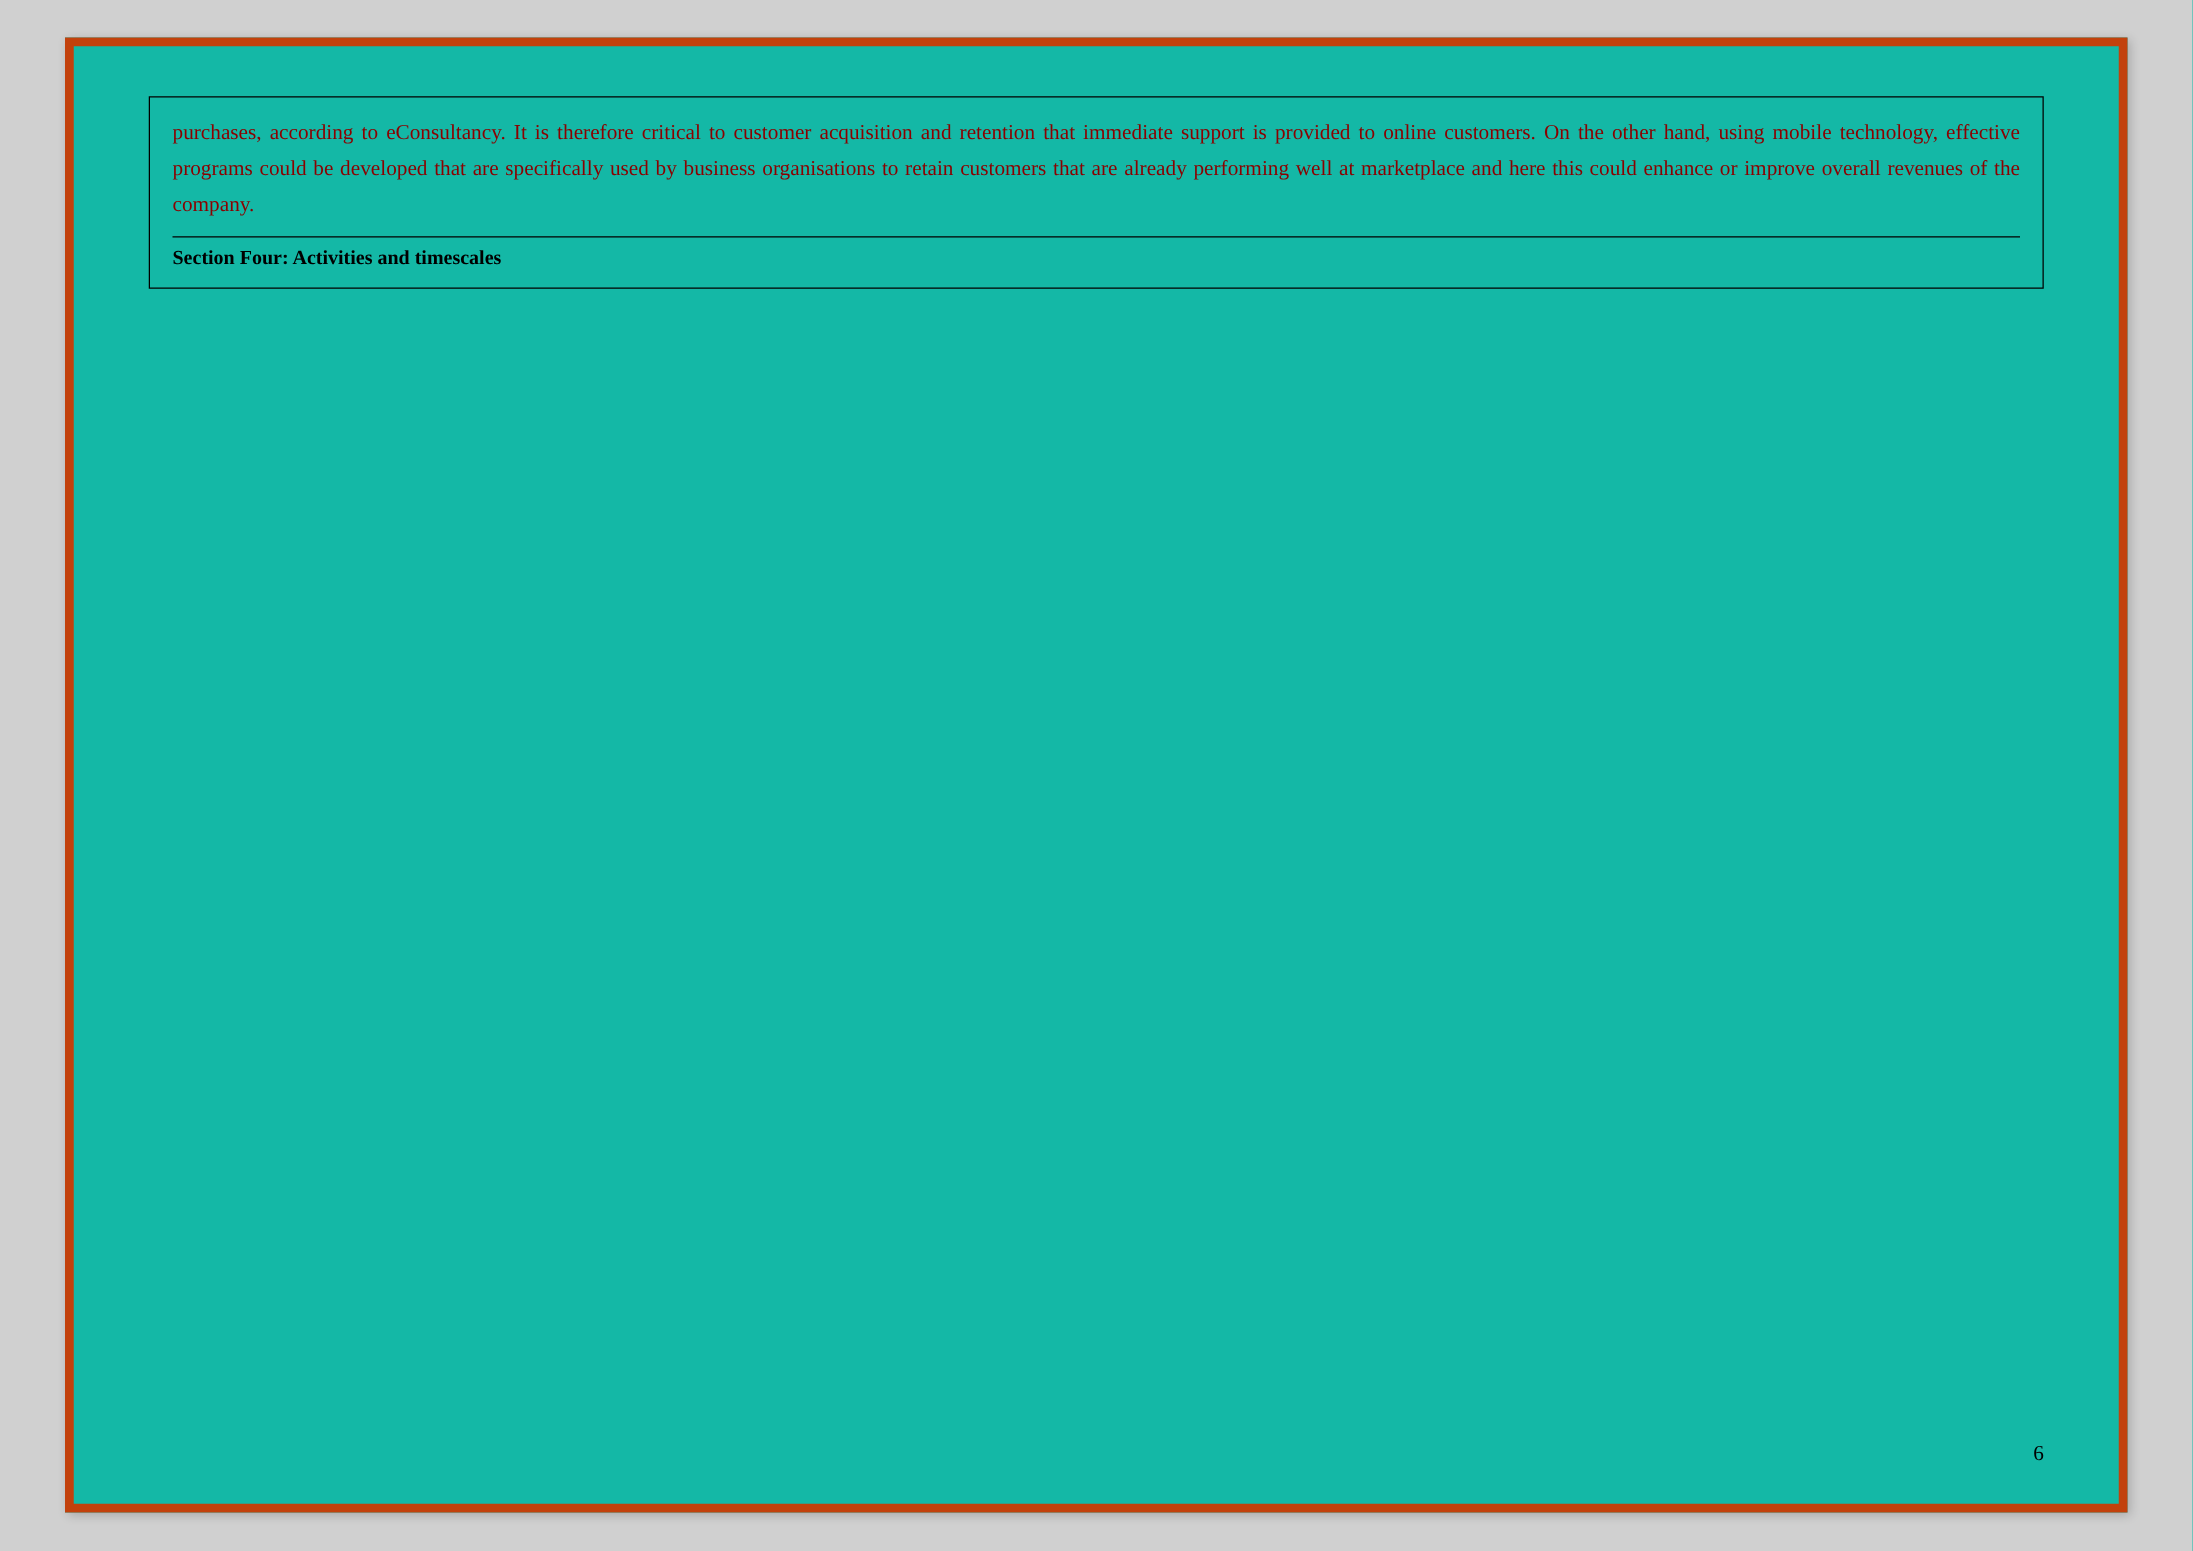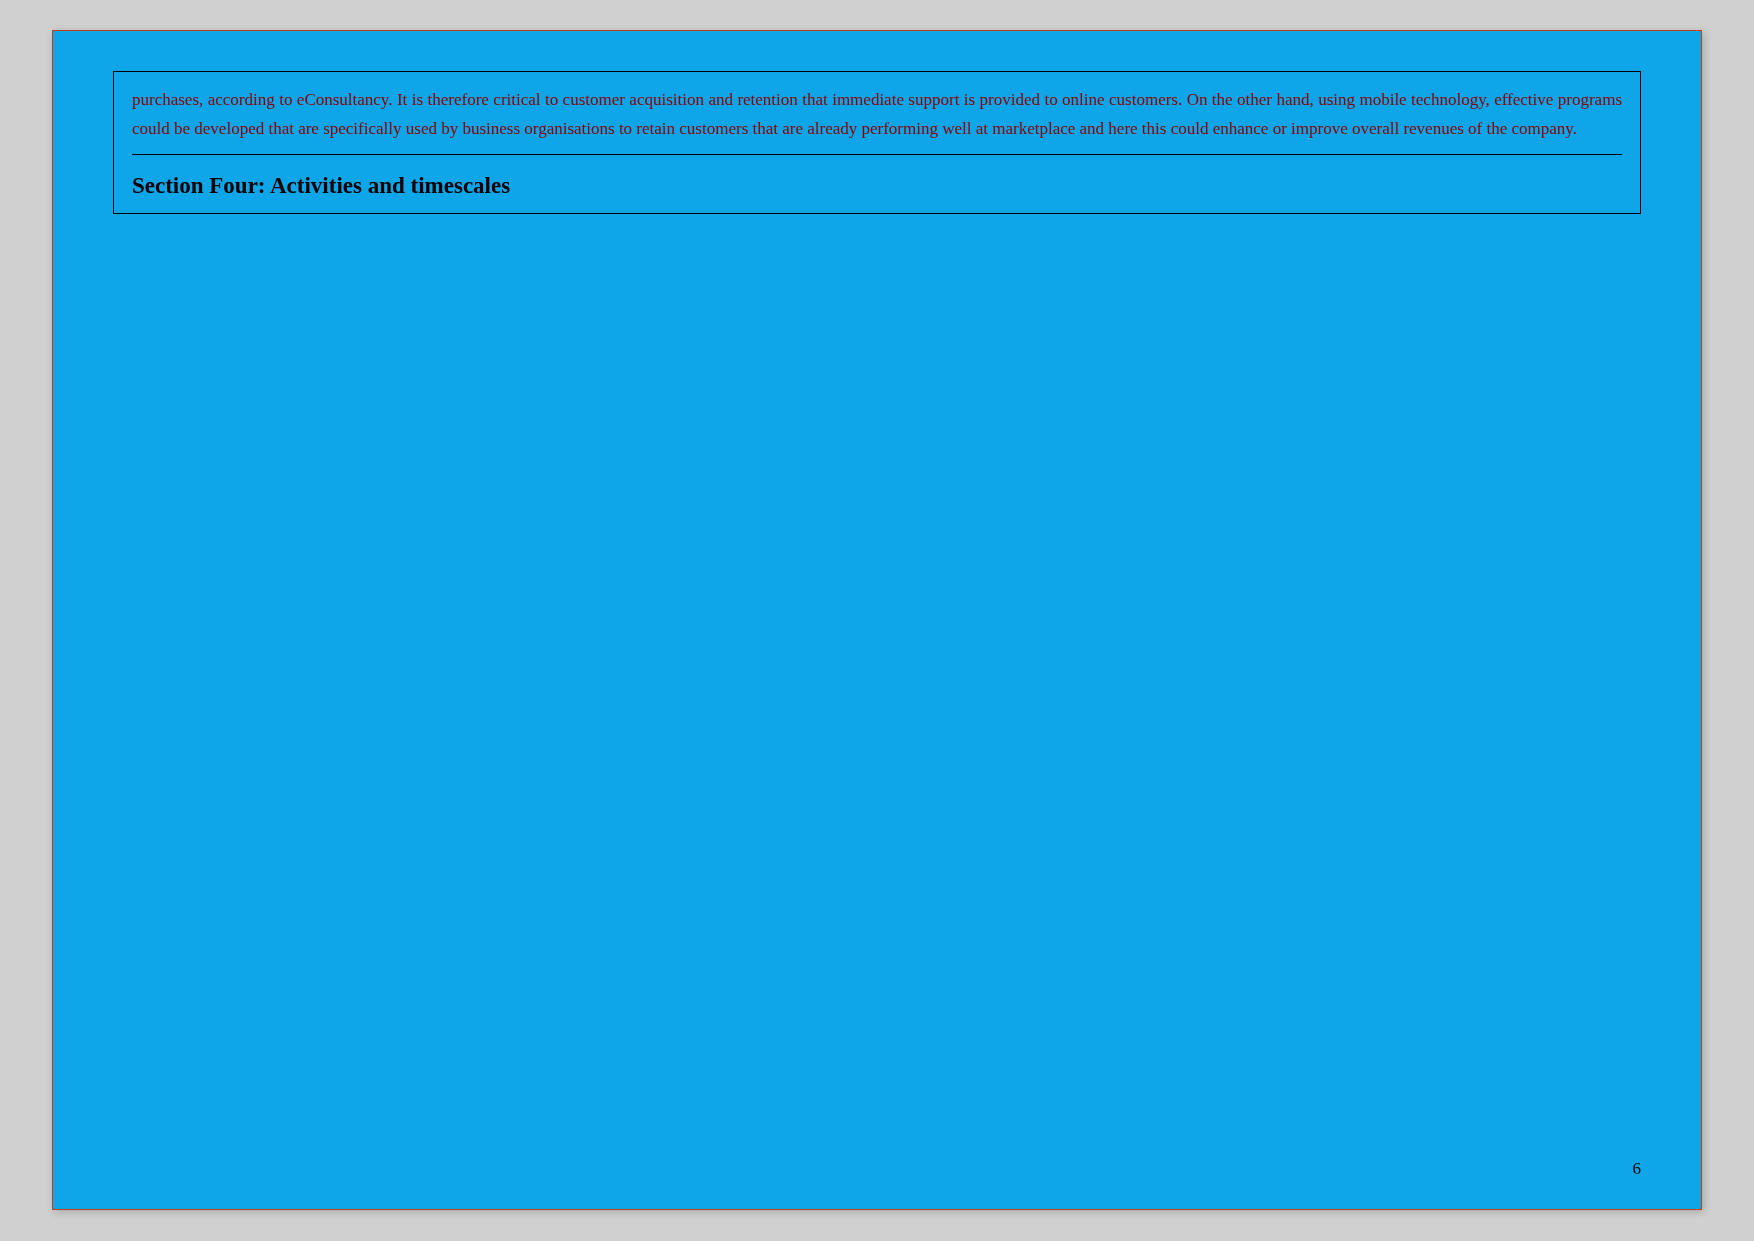--- a/index.html
+++ b/index.html
@@ -11,51 +11,51 @@
     body {
       background-color: #d0d0d0;
       display: flex;
       justify-content: center;
       align-items: flex-start;
       min-height: 100vh;
       font-family: "Times New Roman", Times, serif;
     }
 
     .page {
-      background-color: #0ea5e9;
+      background-color: #14b8a6;
       width: 1650px;
       min-height: 1180px;
       margin: 30px auto;
       position: relative;
-      border: 1px solid #c2410c;
+      border: 7px solid #c2410c;
       box-shadow: 2px 2px 8px rgba(0,0,0,0.2);
       padding: 40px 60px 60px 60px;
     }
 
     .content-box {
       border: 1px solid #000000;
       padding: 14px 18px 14px 18px;
       margin-bottom: 0;
     }
 
     .paragraph-text {
       color: #8b0000;
       font-size: 17px;
       line-height: 1.7;
       text-align: justify;
       margin-bottom: 10px;
     }
 
     .section-heading {
       color: #000000;
-      font-size: 23px;
+      font-size: 16px;
       font-weight: bold;
       text-align: left;
       border-top: 1px solid #000000;
-      padding-top: 18px;
+      padding-top: 8px;
       margin-top: 4px;
     }
 
     .page-number {
       position: absolute;
       bottom: 30px;
       right: 60px;
       font-size: 17px;
       color: #000000;
       font-family: "Times New Roman", Times, serif;

